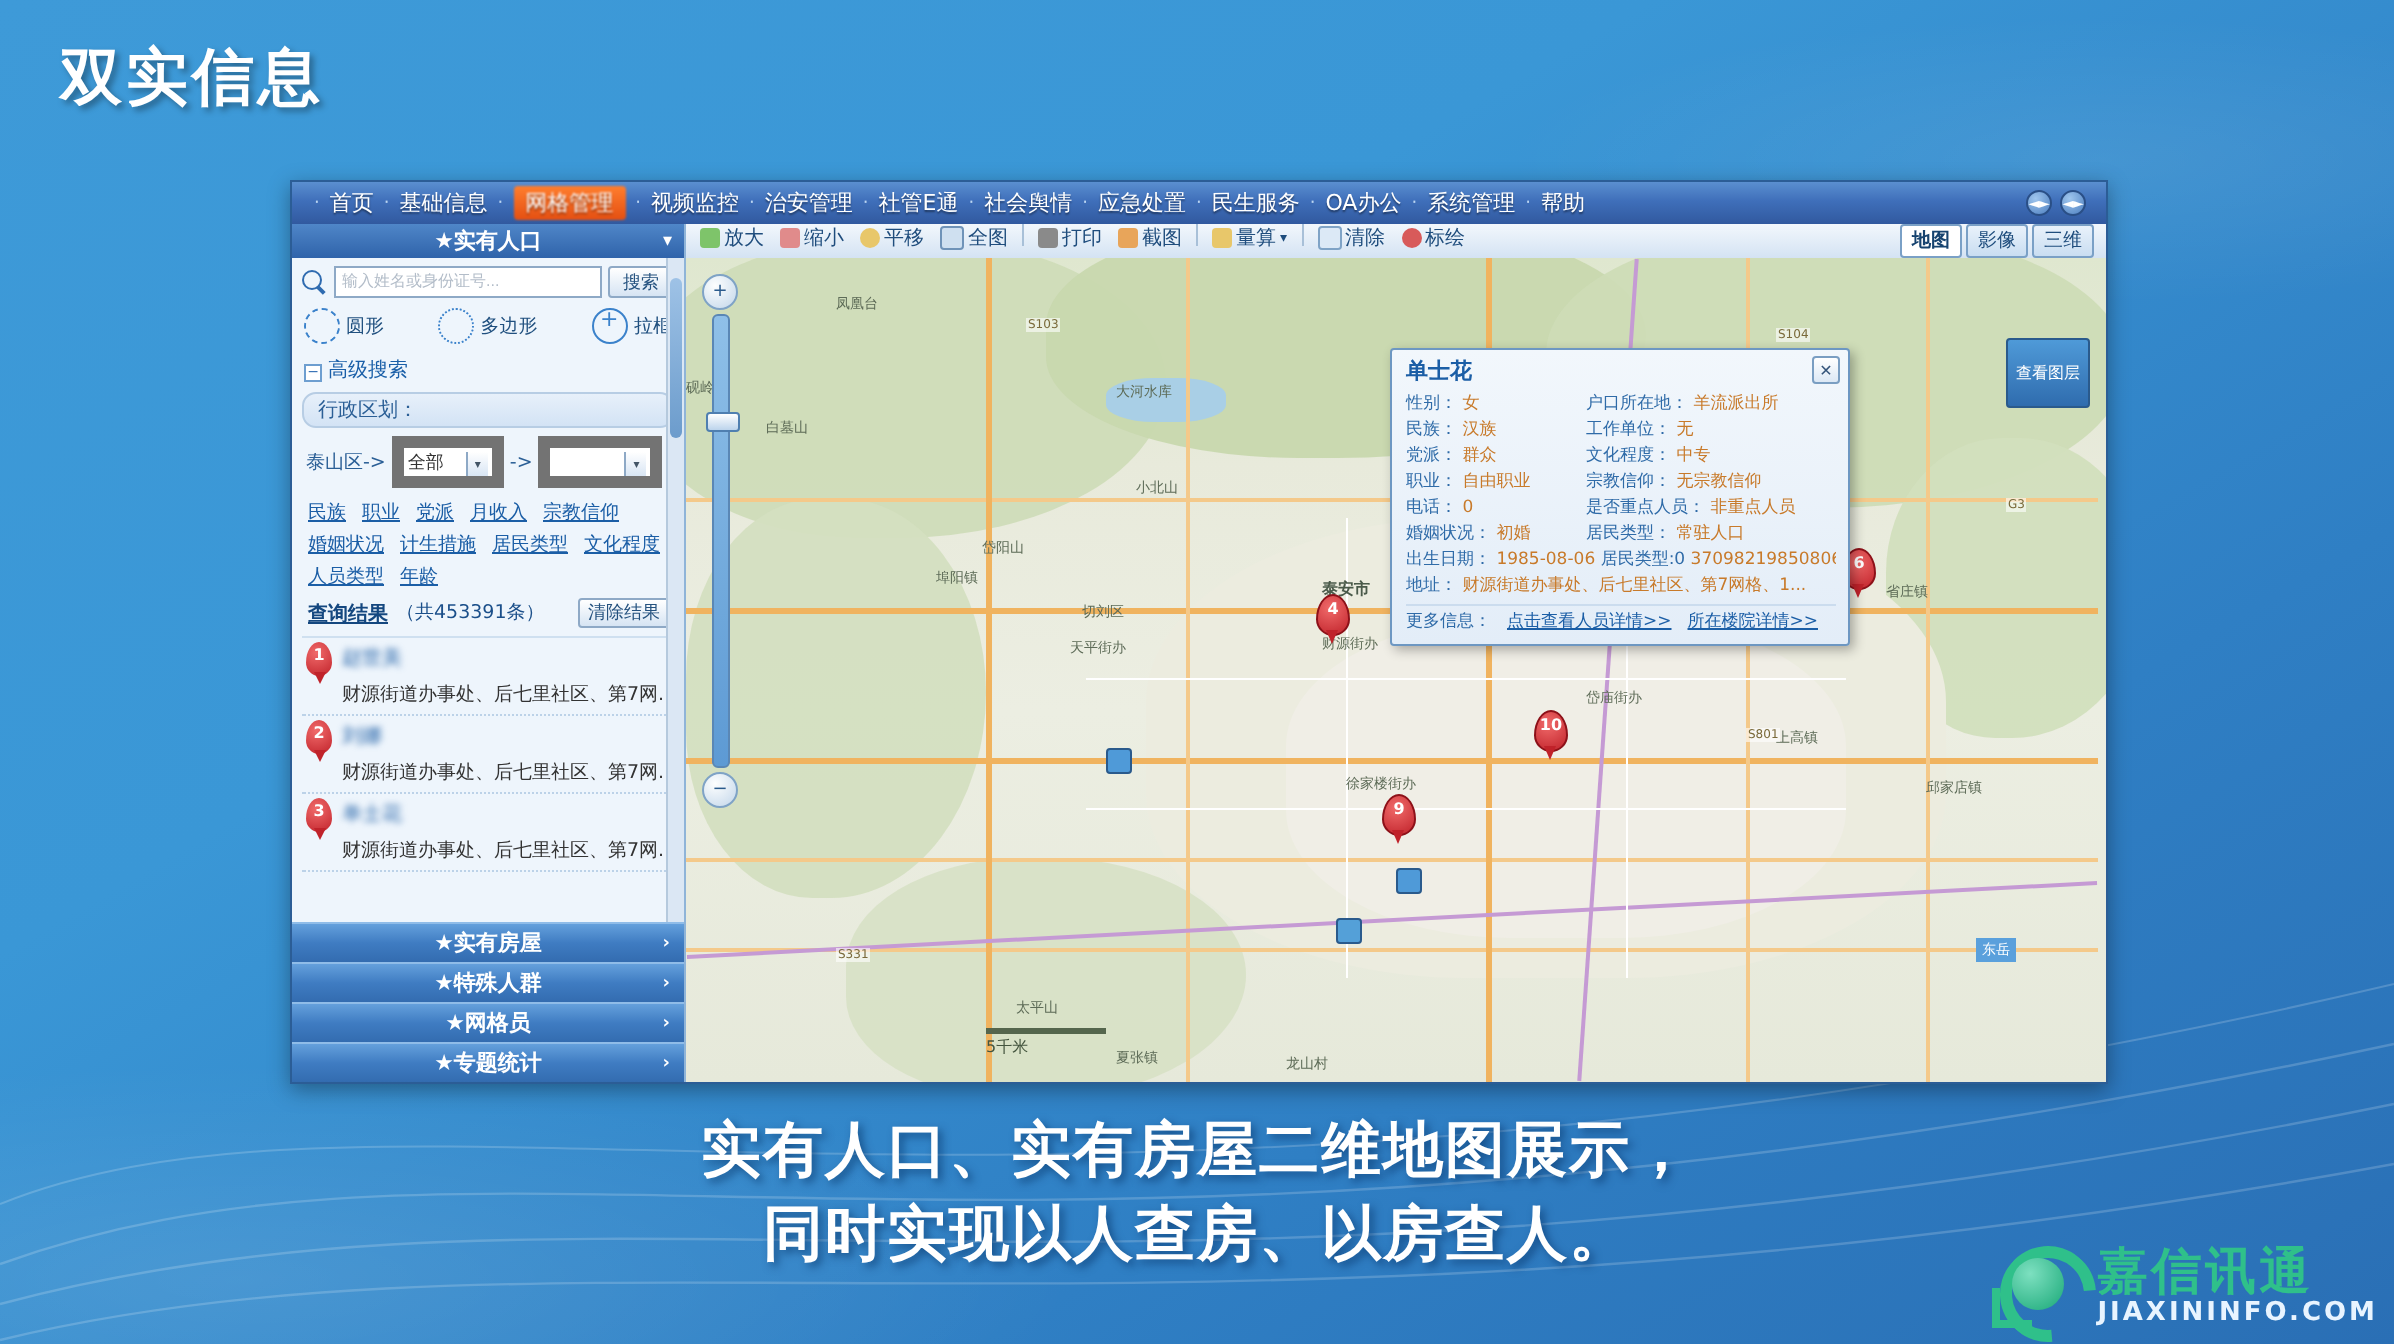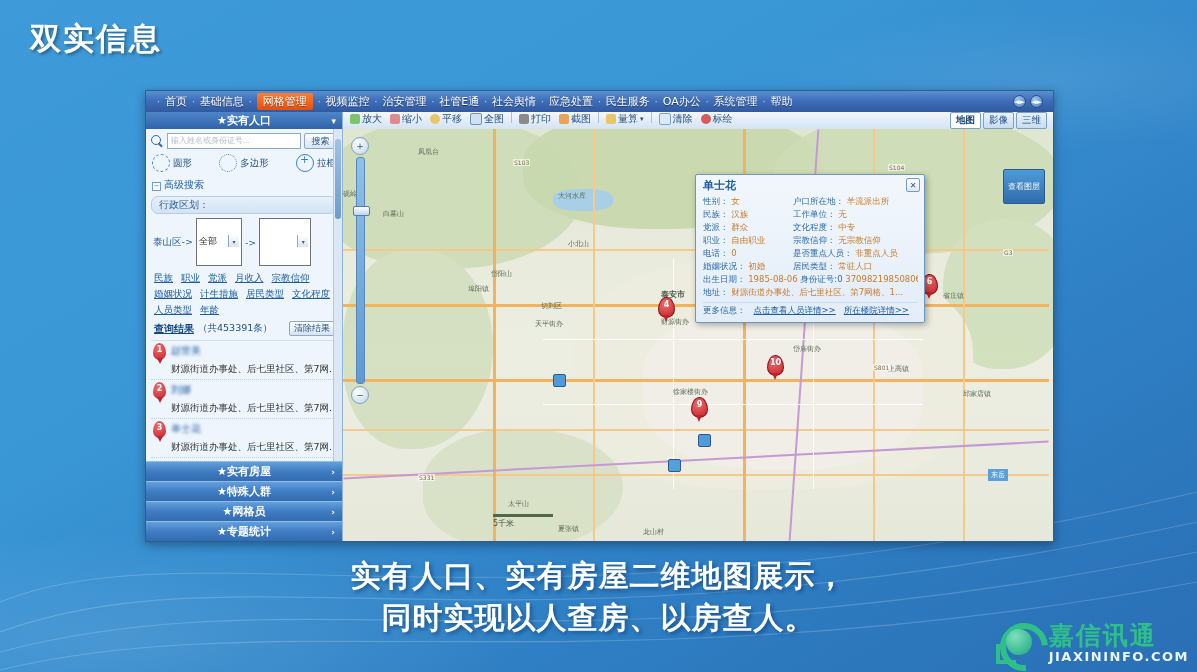--- a/index.html
+++ b/index.html
@@ -81,22 +81,22 @@
   .shape.rect::after{content:"+";position:absolute;left:3px;top:-2px;font-size:11px;color:#3b82cb;}
 
   .adv{font-size:10px;color:#1a5fa8;margin:2px 0 4px 1px;cursor:pointer;}
   .adv .sq{display:inline-block;width:7px;height:7px;border:1px solid #6d9ed0;margin-right:3px;
     text-align:center;line-height:6px;font-size:7px;color:#3772b5;background:#fff;}
   .sub-bar{
     background:linear-gradient(180deg,#e7f0fa,#d3e3f5);border:1px solid #b7cde4;border-radius:7px;
     font-size:10px;color:#2b5f96;padding:1px 7px;margin-bottom:4px;
   }
   .region-row{display:flex;align-items:center;gap:3px;font-size:9.5px;color:#2b5f96;margin:2px 0 6px 2px;}
-  .sel{height:14px;border:1px solid #737373;background:#fff;font-size:9px;color:#333;
-    display:flex;align-items:flex-start;padding:16px 2px;min-width:40px;}
+  .sel{height:14px;border:6px solid #737373;background:#fff;font-size:9px;color:#333;
+    display:flex;align-items:flex-end;padding:0 2px;min-width:40px;}
   .sel .cap{width:10px;height:12px;margin-left:auto;background:linear-gradient(180deg,#fff,#d8e5f4);
     border-left:1px solid #8ea9c6;font-size:6px;color:#456;display:flex;align-items:center;justify-content:center;}
   .sel.blank{min-width:46px;}
 
   .cat-links{display:flex;flex-wrap:wrap;gap:3px 8px;margin:3px 2px 4px 3px;}
   .cat-links a{font-size:9.5px;color:#1b5ea6;text-decoration:underline;cursor:pointer;white-space:nowrap;}
   .result-row{display:flex;align-items:center;gap:4px;margin:3px 2px 4px 3px;}
   .result-row .lbl{font-size:10px;color:#14477f;font-weight:bold;text-decoration:underline;cursor:pointer;}
   .result-row .cnt{font-size:9.5px;color:#1b4f8a;}
   .btn-clear{margin-left:auto;height:15px;font-size:9px;color:#25527f;padding:0 4px;
@@ -588,21 +588,21 @@
             </span>
             <span class="pu-k">
               <span>居民类型：</span>
               <span class="pu-v">常驻人口</span>
             </span>
           </div>
 
           <div class="pu-line">
             <span>出生日期：</span>
             <b>1985-08-06</b>
-            <span>身份证号:0</span>
+            <span>居民类型:0</span>
             <b>370982198508061423</b>
           </div>
 
           <div class="pu-line">
             <span>地址：</span>
             <b>财源街道办事处、后七里社区、第7网格、1...</b>
           </div>
 
           <div class="pu-more">
             <span class="k">更多信息：</span>

